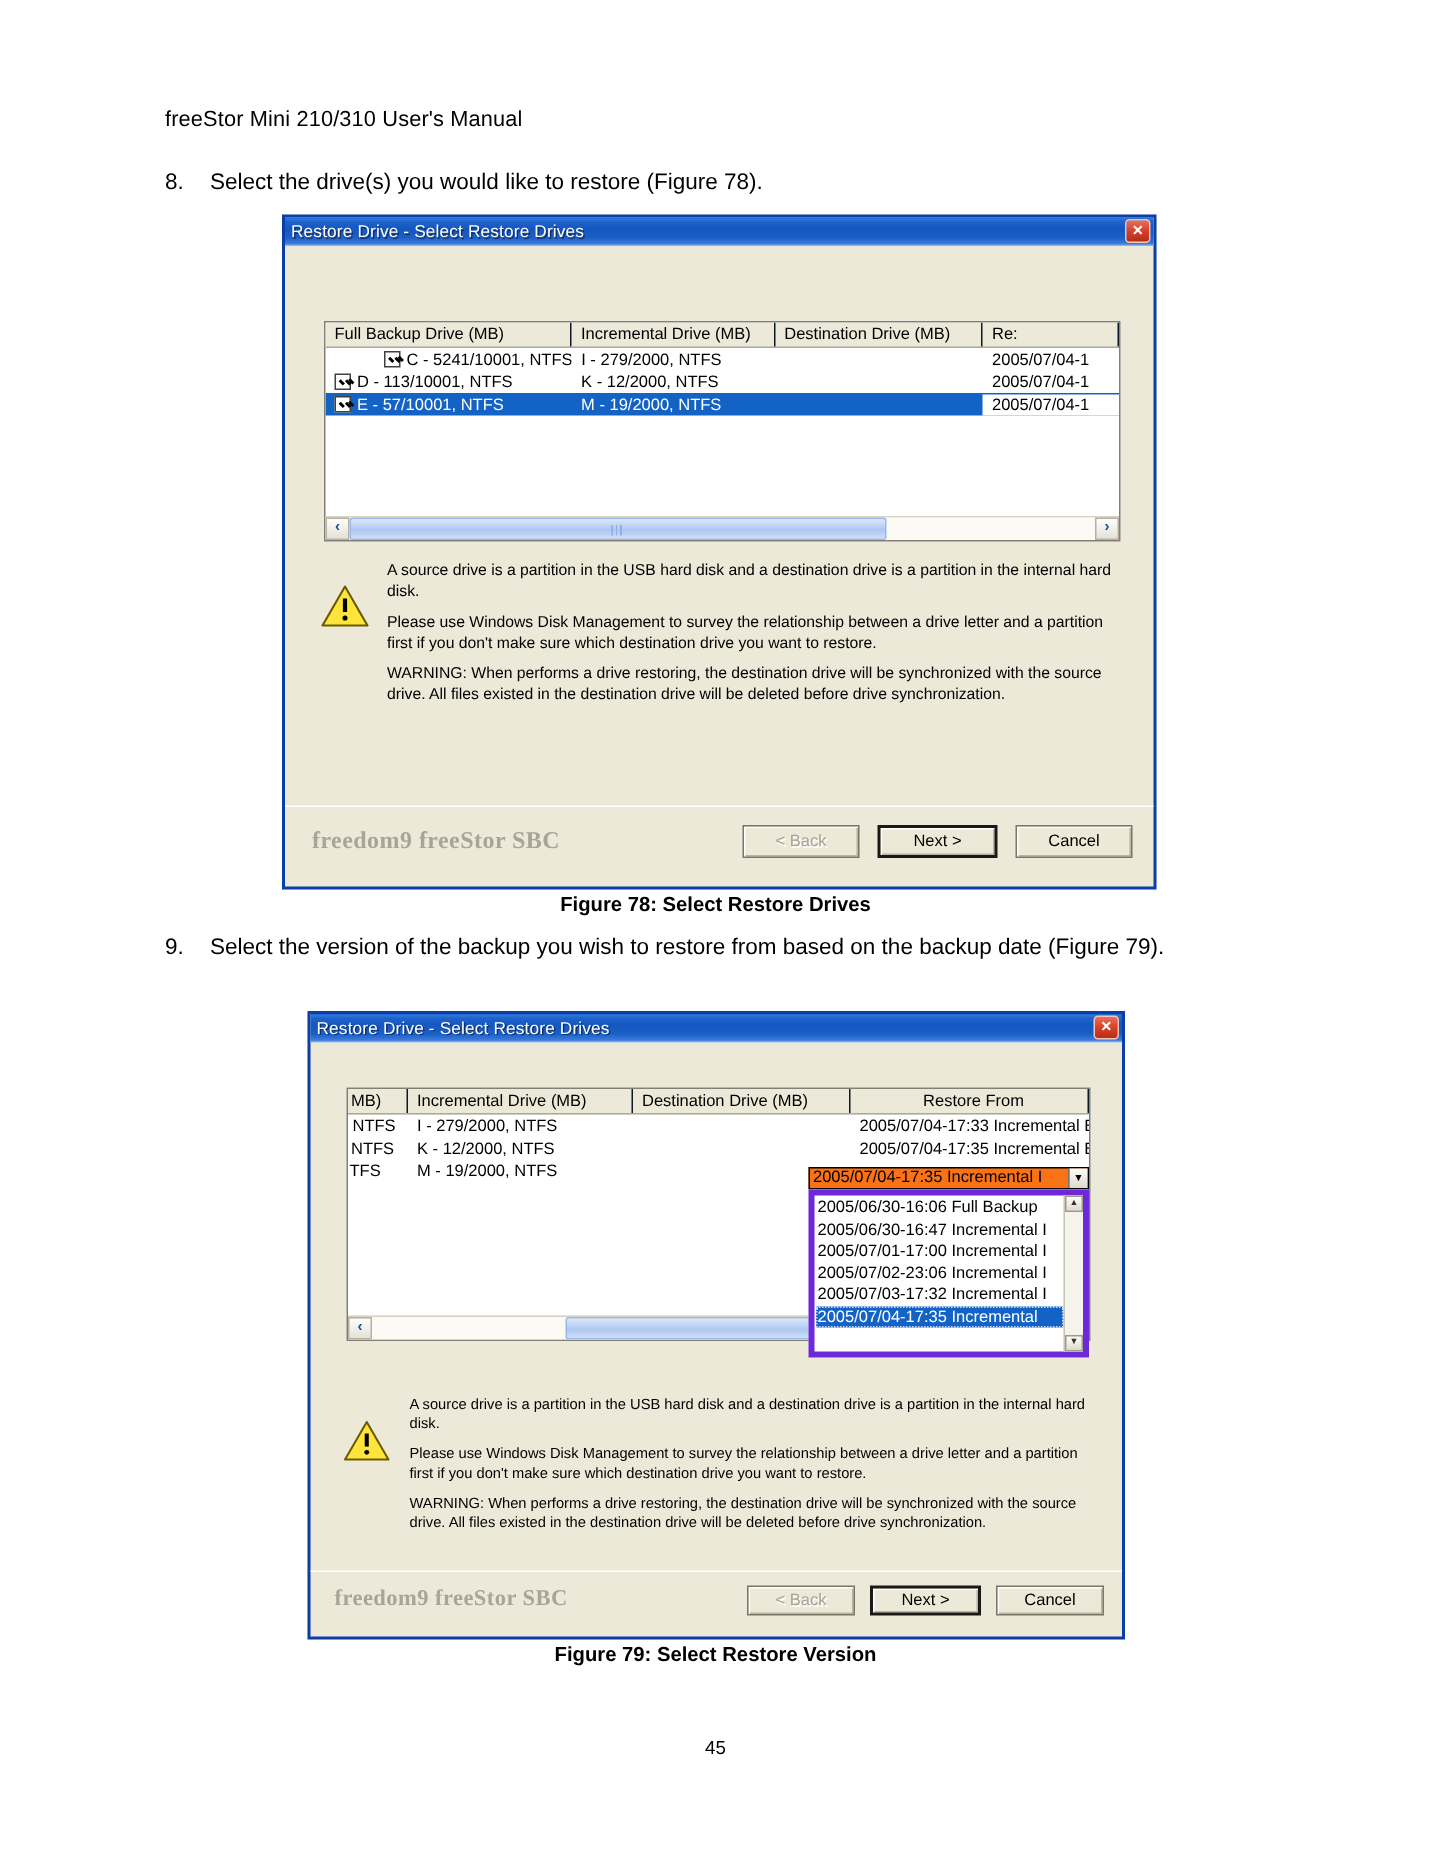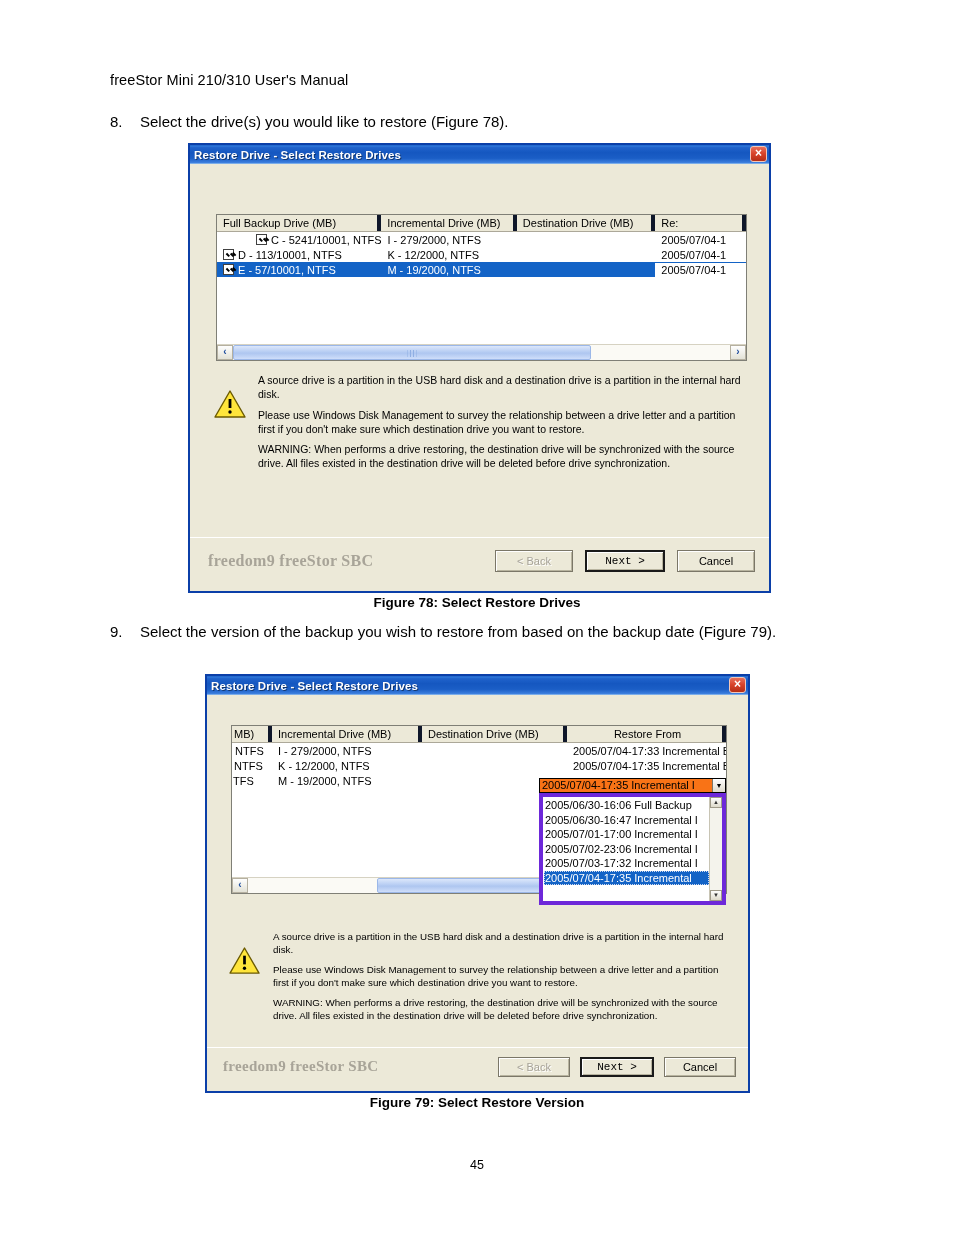--- a/index.html
+++ b/index.html
@@ -77,21 +77,21 @@
        #1c62c8 0%, #2f76d8 6%, #1f62cb 14%,
        #1557c0 40%, #1b5ec6 70%, #3a7ddd 92%, #9ac4ef 100%);
     display: flex;
     align-items: center;
     padding: 0 2px 0 4px;
     position: relative;
   }
   .titlebar .title {
     color: #ffffff;
     font-size: 11.5px;
-    font-weight: bold;
+    font-weight: normal;
     text-shadow: 1px 1px 0 rgba(0,0,0,0.45);
     white-space: nowrap;
     letter-spacing: 0.1px;
   }
   .closebtn {
     position: absolute;
     right: 2px;
     top: 1px;
     width: 17px;
     height: 16px;
@@ -123,21 +123,21 @@
     height: 17px;
     background: #ece9d8;
     border-bottom: 1px solid #aca899;
     box-sizing: border-box;
   }
   .lb-head .hc {
     font-size: 11px;
     color: #000;
     line-height: 16px;
     padding-left: 6px;
-    border-right: 4px solid #0f172a;
+    border-right: 1px solid #0f172a;
     box-sizing: border-box;
     white-space: nowrap;
     overflow: hidden;
   }
   .lb-head .hc.right { padding-right: 4px; }
 
   .lb-row {
     display: flex;
     height: 15px;
     align-items: center;
@@ -263,21 +263,20 @@
     box-sizing: border-box;
     font-size: 11px;
     line-height: 20px;
     text-align: center;
     color: #000;
   }
   .btn.disabled { color: #a7a398; text-shadow: 1px 1px 0 #ffffff; }
   .btn.default {
     border: 2px solid #1a1a1a;
     line-height: 18px;
-    font-family: Liberation Mono, monospace;
   }
 
   
   .combo {
     position: absolute;
     display: flex;
     background: #f97316;
     border: 1px solid #000000;
     box-sizing: border-box;
     font-size: 11px;

